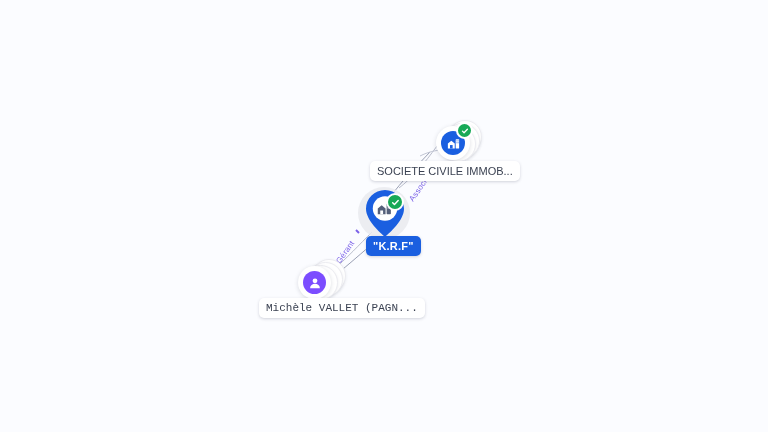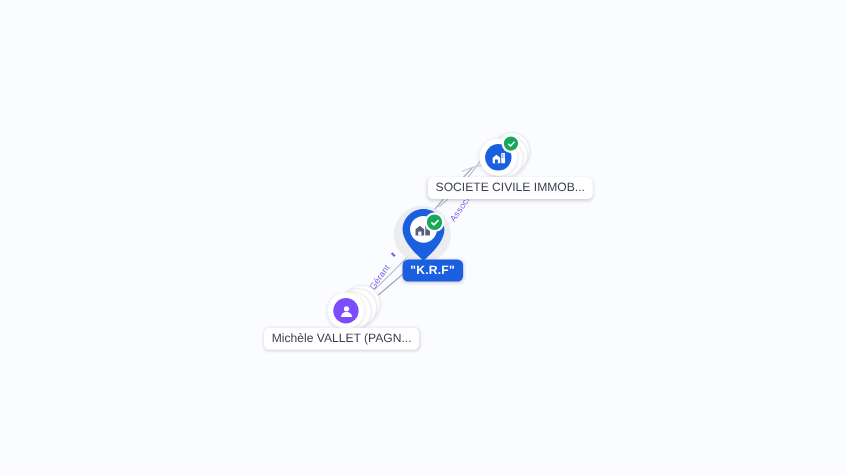--- a/index.html
+++ b/index.html
@@ -94,21 +94,21 @@
       </div>
     </div>
 
     <div class="badge" style="left:20px;top:-2px;width:13px;height:13px;">
       <svg width="8" height="8" viewBox="0 0 12 12" xmlns="http://www.w3.org/2000/svg">
         <path d="M2.2 6.2 L4.6 8.6 L9.6 3.4" fill="none" stroke="#ffffff" stroke-width="1.9" stroke-linecap="round" stroke-linejoin="round"></path>
       </svg>
     </div>
   </div>
 
-  <div class="label-chip label-light" style="left:389px;top:161px;">SOCIETE CIVILE IMMOB...</div>
+  <div class="label-chip label-light" style="left:370px;top:161px;">SOCIETE CIVILE IMMOB...</div>
 
   <div class="pin-wrap" style="left:358px;top:186px;width:58px;height:56px;">
     <div class="halo" style="left:0px;top:1px;width:52px;height:52px;"></div>
 
     <svg width="48" height="52" viewBox="0 0 48 52" style="position:absolute;left:3px;top:1px;" xmlns="http://www.w3.org/2000/svg">
       <path d="M24 3 C13.5 3 5 11.4 5 21.8 C5 33.5 19.5 46 24 50 C28.5 46 43 33.5 43 21.8 C43 11.4 34.5 3 24 3 Z" fill="#1a5fe0"></path>
       <circle cx="24" cy="21.5" r="12.2" fill="#ffffff"></circle>
     </svg>
 
     <svg width="17" height="17" viewBox="0 0 24 24" style="position:absolute;left:18px;top:14px;" xmlns="http://www.w3.org/2000/svg">
@@ -138,15 +138,15 @@
     <div class="circle-node" style="left:0px;top:4px;width:33px;height:33px;">
       <div class="disc" style="width:23px;height:23px;background:#7c4dff;">
         <svg width="14" height="14" viewBox="0 0 24 24" xmlns="http://www.w3.org/2000/svg">
           <circle cx="12" cy="8.2" r="4.1" fill="#ffffff"></circle>
           <path d="M3.6 21 C3.6 15.8 7.4 13.2 12 13.2 C16.6 13.2 20.4 15.8 20.4 21 Z" fill="#ffffff"></path>
         </svg>
       </div>
     </div>
   </div>
 
-  <div class="label-chip label-light" style="left:240px;top:298px;">Michèle VALLET (PAGN...</div>
+  <div class="label-chip label-light" style="left:259px;top:298px;font-family:Liberation Mono, monospace;">Michèle VALLET (PAGN...</div>
 
 </div>
 
 </body></html>

